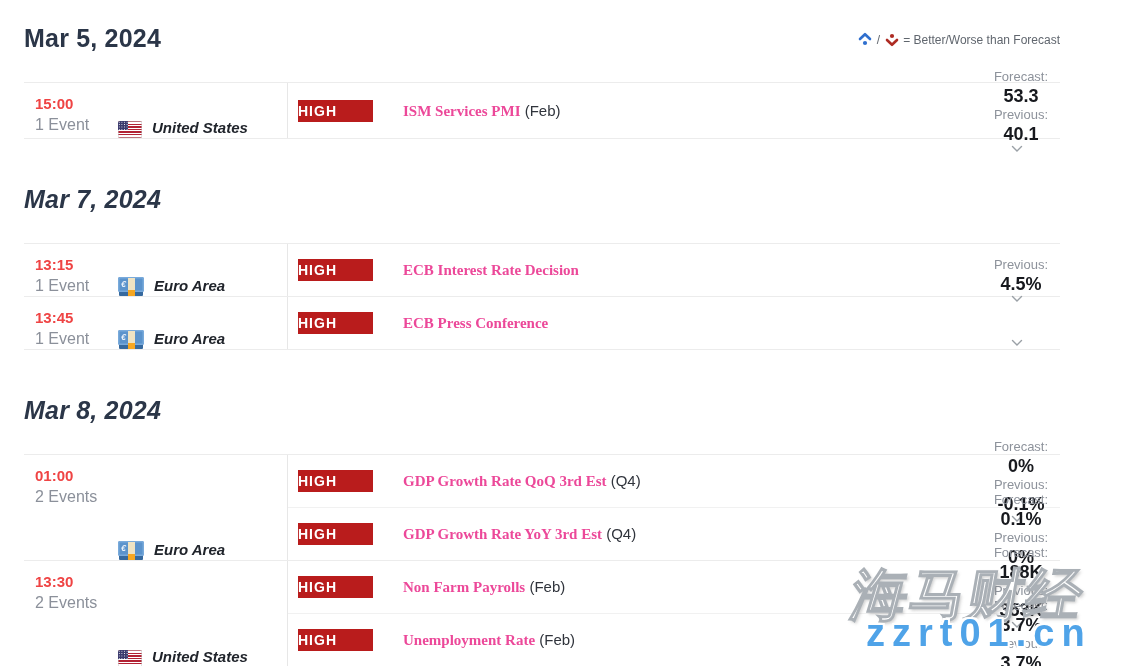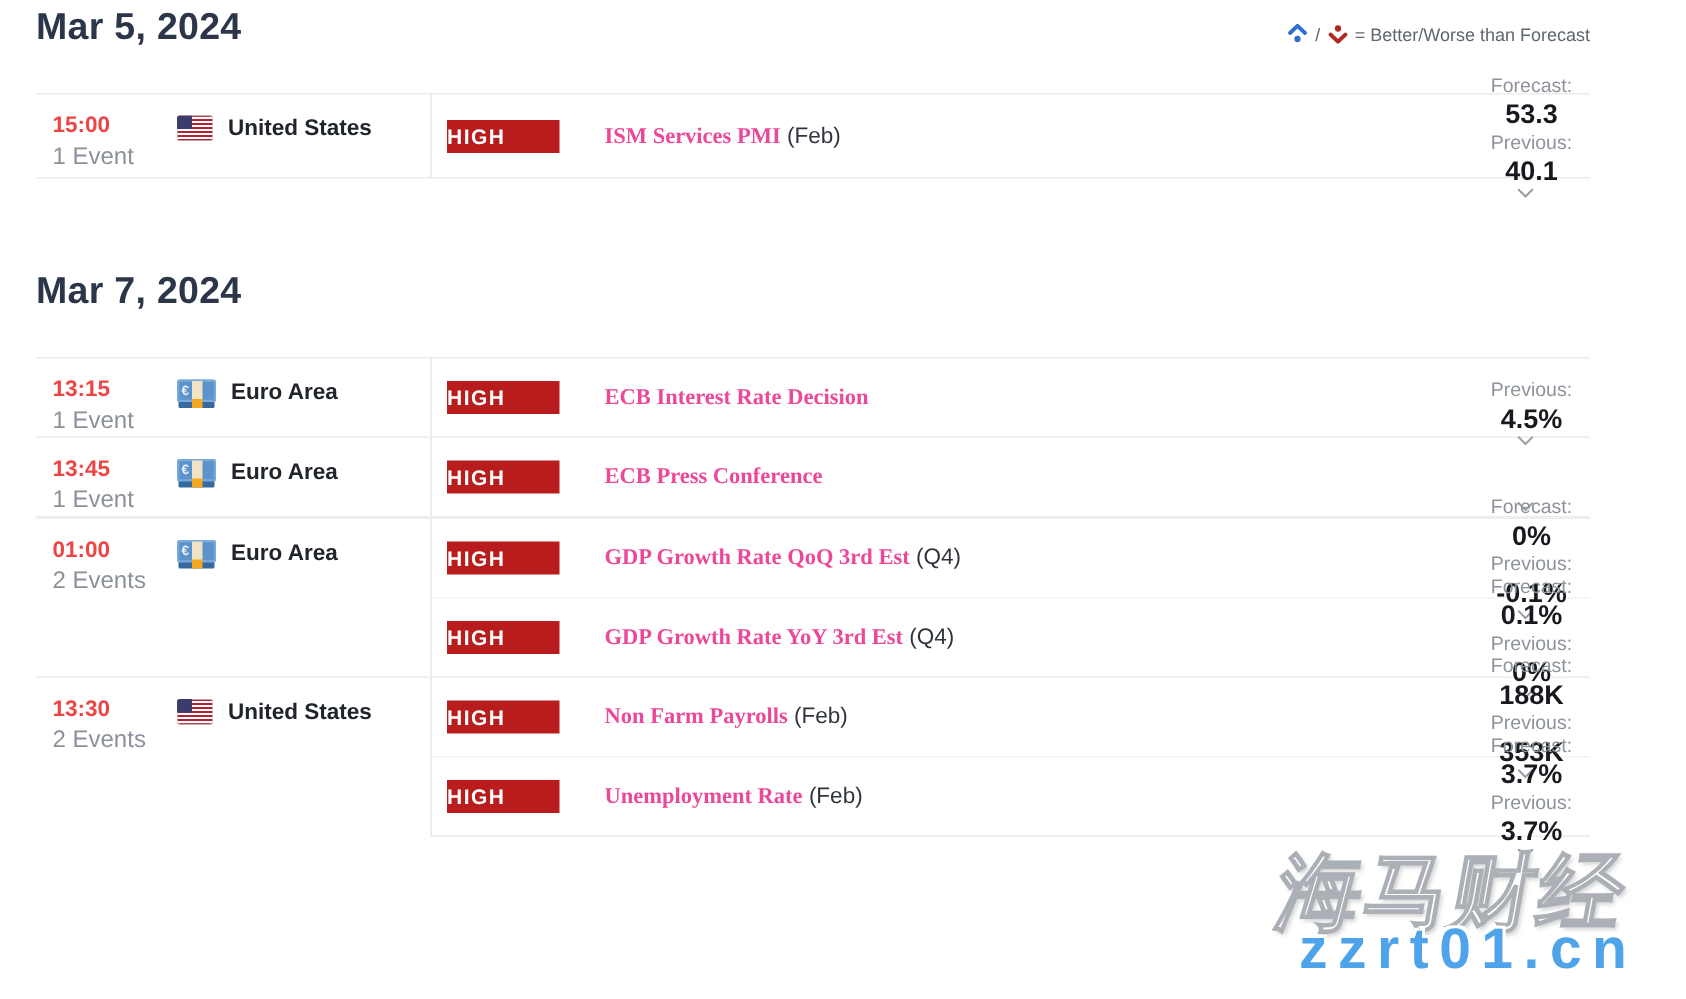--- a/index.html
+++ b/index.html
@@ -3,35 +3,35 @@
 <meta charset="utf-8">
 <style>
   html,body{margin:0;padding:0;}
   body{
     width:1124px;height:666px;background:#ffffff;position:relative;overflow:hidden;
     font-family:"Liberation Sans","DejaVu Sans",sans-serif;color:#20242b;
   }
   .page{padding:0 64px 0 24px;width:1036px;}
 
   
-  .topbar{display:flex;justify-content:space-between;align-items:center;margin-top:4px;margin-bottom:29px;}
+  .topbar{display:flex;justify-content:space-between;align-items:flex-start;margin-top:24px;margin-bottom:29px;}
   .date-heading{font-size:25px;font-weight:700;color:#2b3648;letter-spacing:.2px;margin:0;}
-  .date-heading.mid{margin:61px 0 29px 0;}
+  .date-heading.mid{margin:46px 0 29px 0;font-style:italic;}
   .legend{display:flex;align-items:center;gap:4px;font-size:12px;color:#60666e;padding-top:8px;}
   .legend .sep{color:#60666e;margin:0 1px;}
   .legend svg{display:block;}
 
   
   .group{display:flex;border-top:1px solid #ececec;}
   .group.bb{border-bottom:1px solid #ececec;}
   .group.bb-events .events{border-bottom:1px solid #ececec;}
   .cell-time{width:94px;box-sizing:border-box;padding:12px 0 0 11px;}
   .time{font-size:15px;font-weight:700;color:#ef4444;}
   .evcount{font-size:16px;color:#8b909a;margin-top:4px;}
-  .cell-country{width:169px;box-sizing:border-box;display:flex;align-items:flex-start;padding-top:13px;}
+  .cell-country{width:169px;box-sizing:border-box;display:flex;align-items:flex-end;padding-top:13px;font-style:italic;}
   .country-name{font-size:15px;font-weight:700;color:#20242b;margin-left:10px;line-height:20px;}
   .events{flex:1;border-left:1px solid #e7e7e7;}
   .event-row{height:52px;display:flex;align-items:center;}
   .group.tall .event-row{height:55px;}
   .event-row + .event-row{border-top:1px solid #f1f1f1;}
 
   .badge{margin-left:10px;width:75px;line-height:22px;background:#b91c1c;color:#fff;
          font-size:14px;font-weight:700;letter-spacing:1px;flex:none;}
   .title-wrap{margin-left:30px;font-size:15px;white-space:nowrap;}
   .ev-title{font-weight:700;color:#ec4899;font-family:Liberation Serif, serif;}
@@ -199,20 +199,21 @@
           <span class="chev">
             <svg width="12" height="8" viewBox="0 0 12 8">
               <path d="M1.5 1.5 L6 6 L10.5 1.5" fill="none" stroke="#9aa0a6" stroke-width="1.4" stroke-linecap="round"></path>
             </svg>
           </span>
         </span>
       </div>
     </div>
   </div>
 
+  <h1 class="date-heading mid">Mar 8, 2024</h1>
 
   <div class="group">
     <div class="cell-time">
       <div class="time">01:00</div>
       <div class="evcount">2 Events</div>
     </div>
     <div class="cell-country">
       <span class="flag flag-eu">
         <span class="note-back"></span>
           <span class="note"></span>

